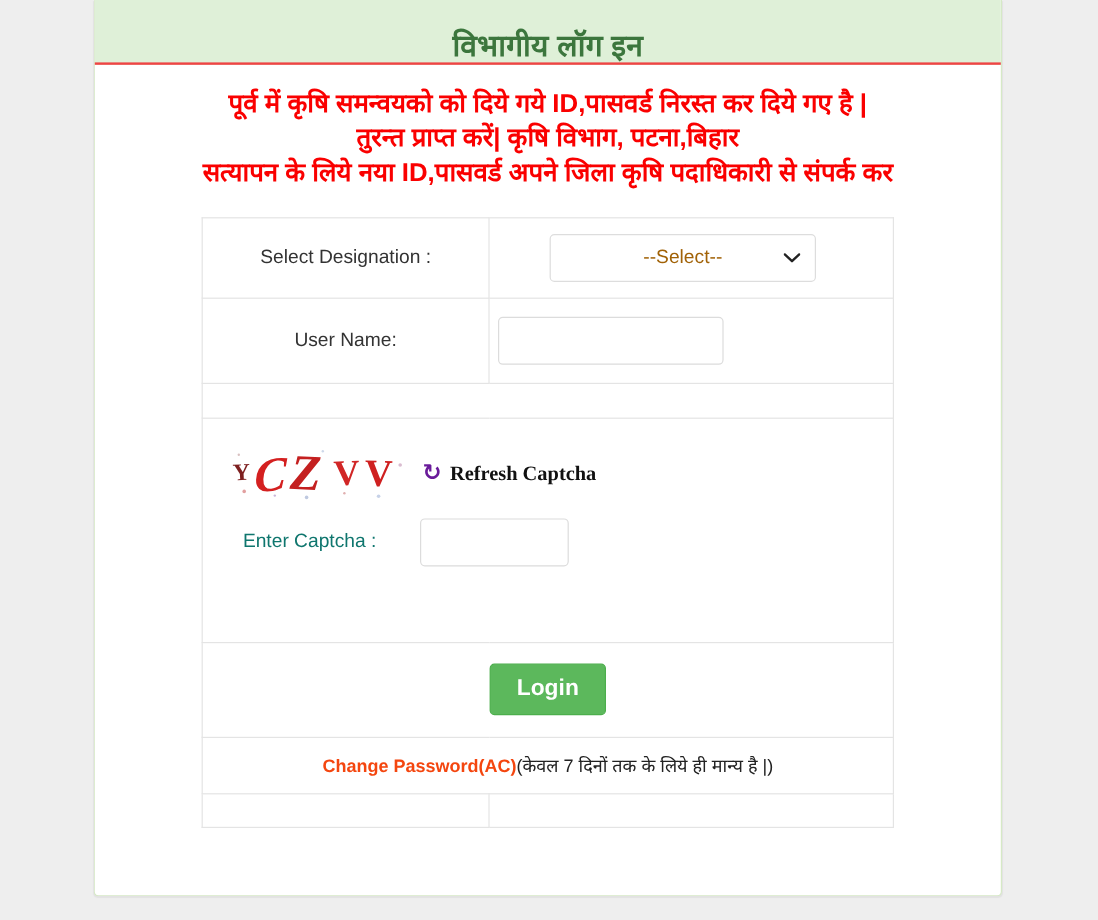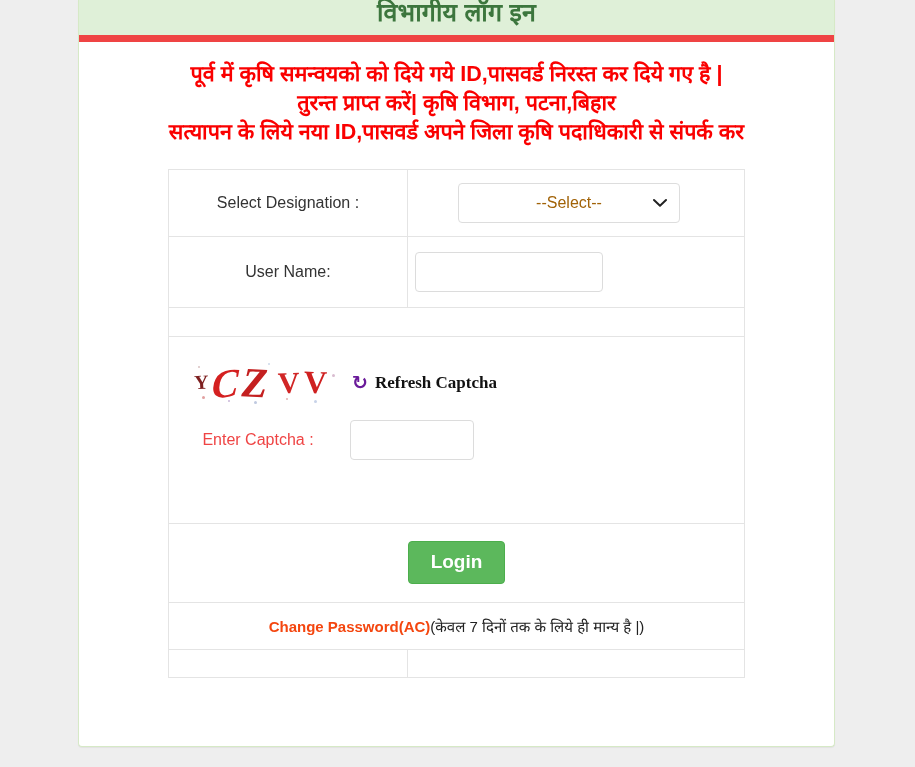--- a/index.html
+++ b/index.html
@@ -30,25 +30,25 @@
     height: 747px;
     background: #ffffff;
     border: 1px solid #d6e9c6;
     border-top: none;
     border-radius: 0 0 4px 4px;
     box-sizing: border-box;
     box-shadow: 0 1px 1px rgba(0,0,0,.05);
   }
 
   .panel-heading {
-    height: 42px;
+    height: 54px;
     background: #dff0d8;
-    border-bottom: 7px solid #ef4444;
-    display: flex;
-    align-items: flex-start;
+    border-bottom: 2px solid #ef4444;
+    display: flex;
+    align-items: flex-end;
     justify-content: center;
     box-sizing: border-box;
   }
 
   .panel-title {
     color: #3c763d;
     font-size: 25px;
     font-weight: bold;
     font-family: "Liberation Sans", "DejaVu Sans", sans-serif;
     letter-spacing: .2px;
@@ -217,21 +217,21 @@
     display: flex;
     align-items: center;
     position: absolute;
     left: 12px;
     top: 80px;
   }
   .captcha-entry .cap-label {
     width: 148px;
     text-align: center;
     font-size: 16px;
-    color: #ef4444;
+    color: #0f766e;
   }
   .captcha-input {
     width: 124px;
     height: 40px;
     border: 1px solid #dcdcdc;
     border-radius: 4px;
     background: #fff;
     box-sizing: border-box;
     outline: none;
     font-size: 15px;

